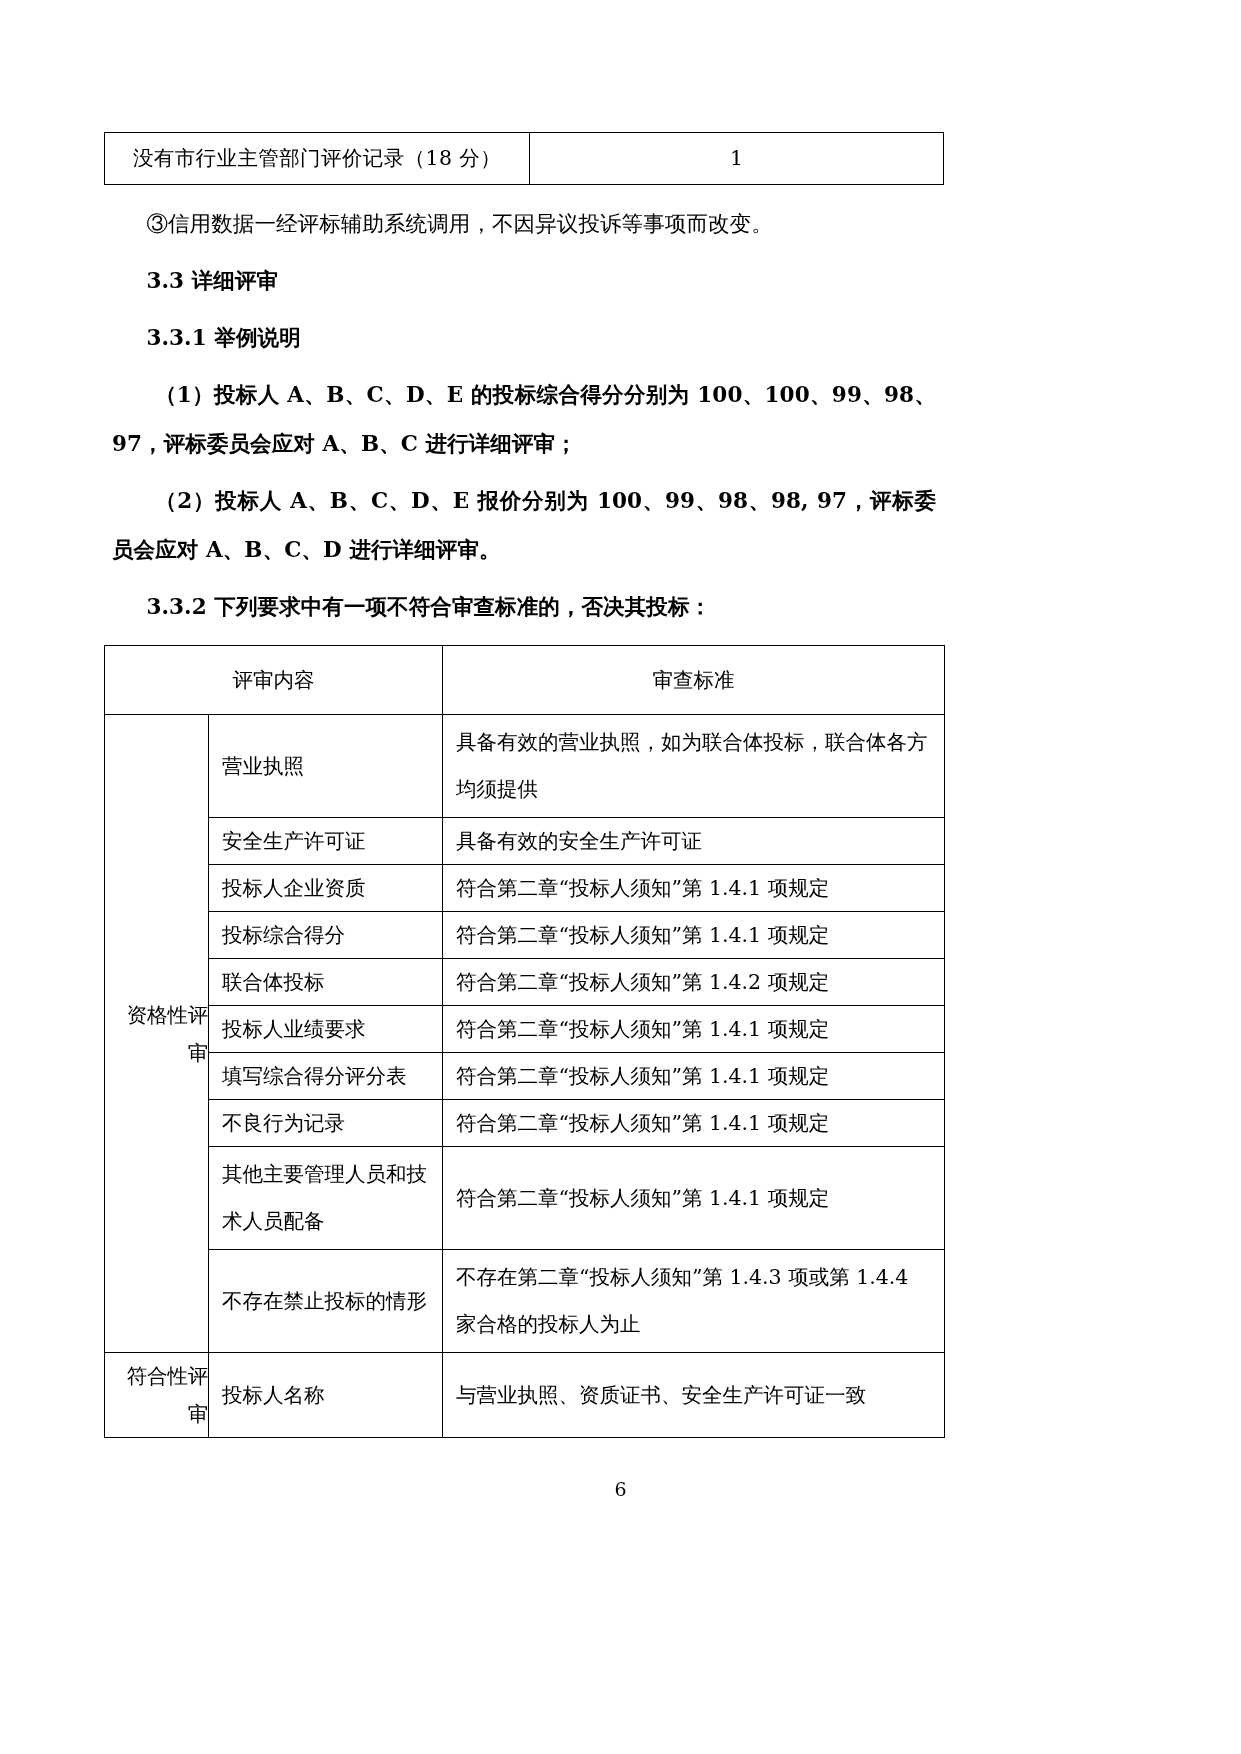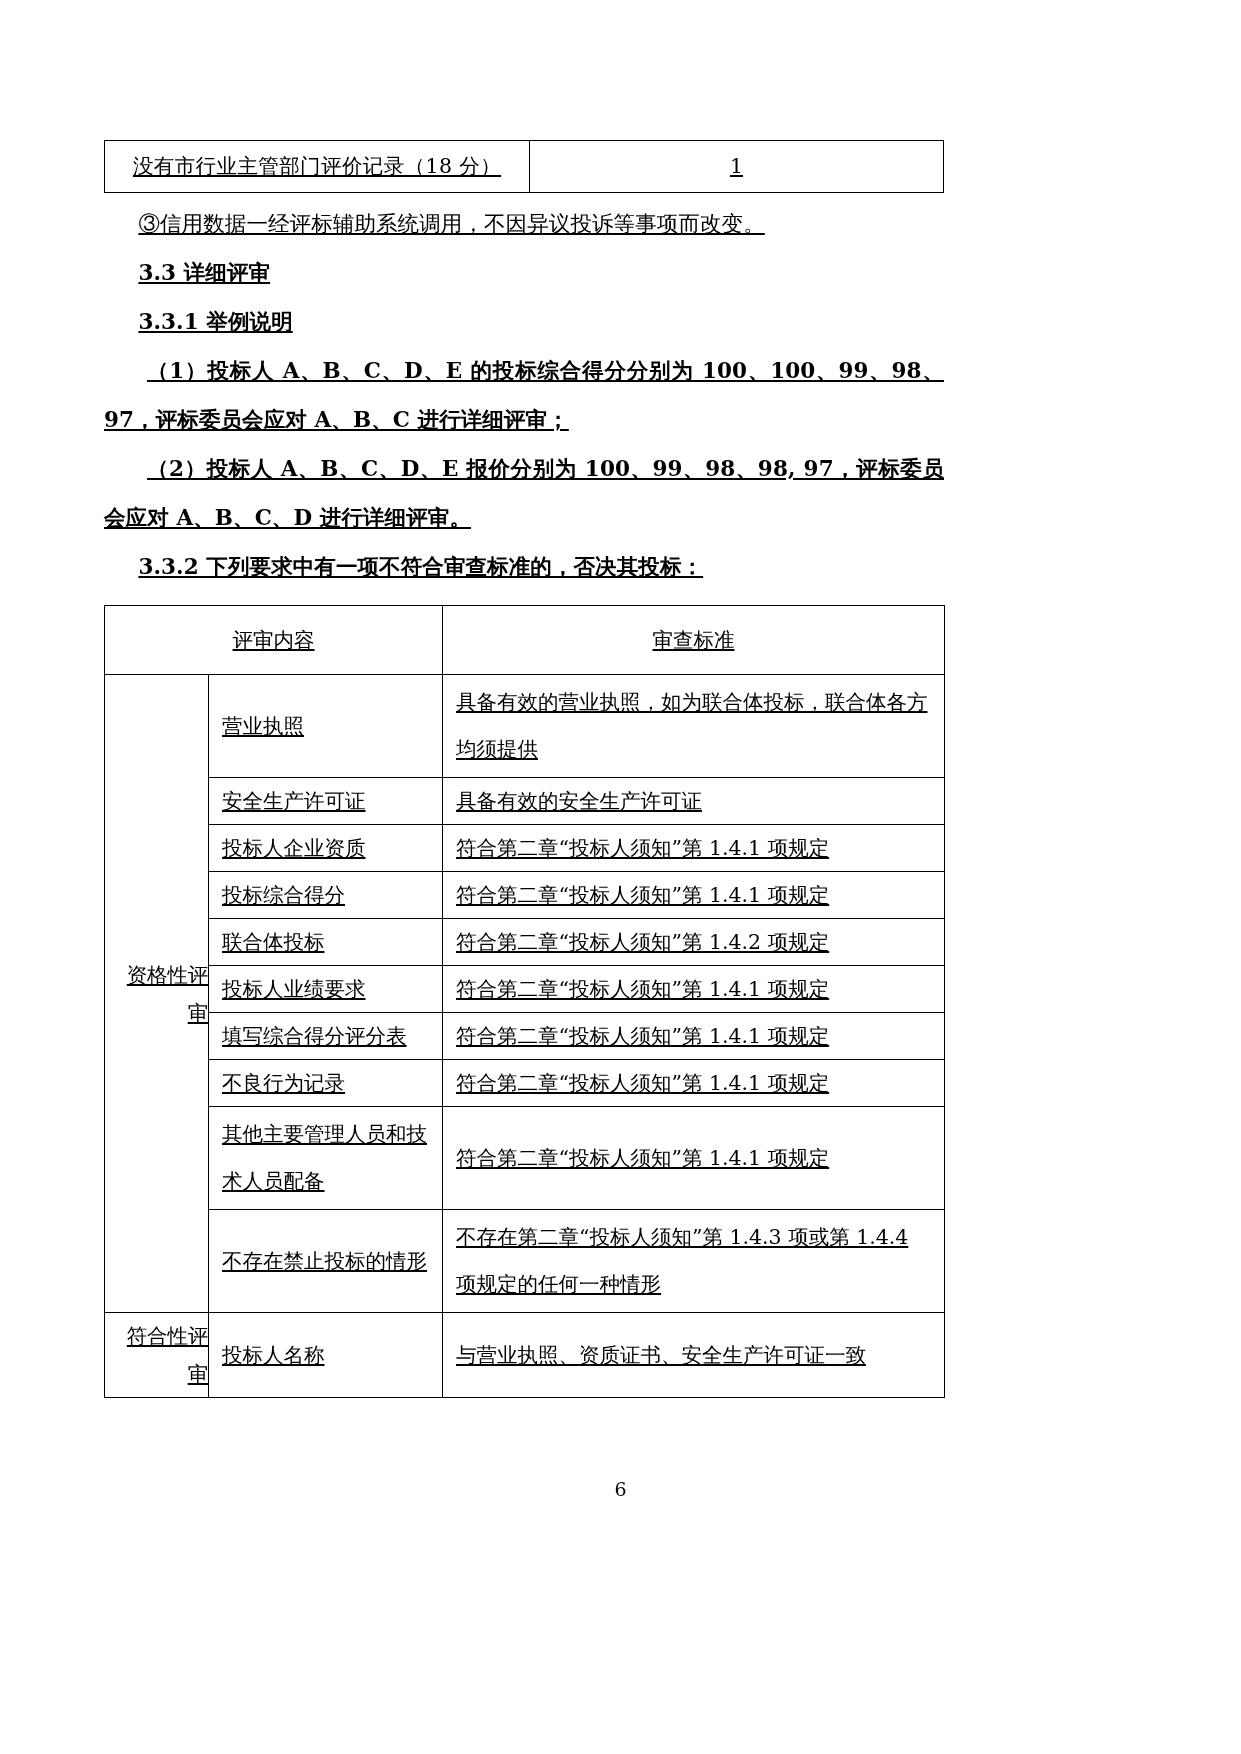--- a/index.html
+++ b/index.html
@@ -17,23 +17,22 @@
     width: 1241px;
     height: 1754px;
     margin: 0 auto;
     background: #ffffff;
     box-sizing: border-box;
     overflow: hidden;
   }
   .content {
     position: absolute;
     left: 104px;
-    top: 8px;
+    top: 0;
     width: 840px;
-    text-decoration: underline;
   }
 
   
   .score-table {
     border-collapse: collapse;
     width: 840px;
     margin-top: 132px;
     table-layout: fixed;
   }
   .score-table td {
@@ -49,21 +48,21 @@
     text-align: center;
     letter-spacing: 0.4px;
   }
   .score-table td.value {
     text-align: center;
     font-family: "DejaVu Serif", "Liberation Serif", serif;
   }
 
   
   p {
-    margin: 0;
+    margin: 8px;
     font-size: 21.5px;
     line-height: 49px;
     text-align: justify;
     text-justify: inter-character;
     letter-spacing: 0.1px;
   }
   .para-indent { text-indent: 2.0em; }
   .para-indent-sm { text-indent: 1.6em; }
   .b { font-weight: bold; }
   .gap-6 { height: 6px; }
@@ -189,21 +188,21 @@
         <tr>
           <td>不良行为记录</td>
           <td>符合第二章“投标人须知”第 1.4.1 项规定</td>
         </tr>
         <tr>
           <td class="two-line">其他主要管理人员和技术人员配备</td>
           <td>符合第二章“投标人须知”第 1.4.1 项规定</td>
         </tr>
         <tr>
           <td class="two-line">不存在禁止投标的情形</td>
-          <td class="two-line">不存在第二章“投标人须知”第 1.4.3 项或第 1.4.4 项规定的任何一种情形</td>
+          <td class="two-line">不存在第二章“投标人须知”第 1.4.3 项或第 1.4.4 家合格的投标人为止</td>
         </tr>
         <tr>
           <td class="cat-cell">符合性评审</td>
           <td>投标人名称</td>
           <td>与营业执照、资质证书、安全生产许可证一致</td>
         </tr>
       </tbody>
     </table>
 
   </div>

